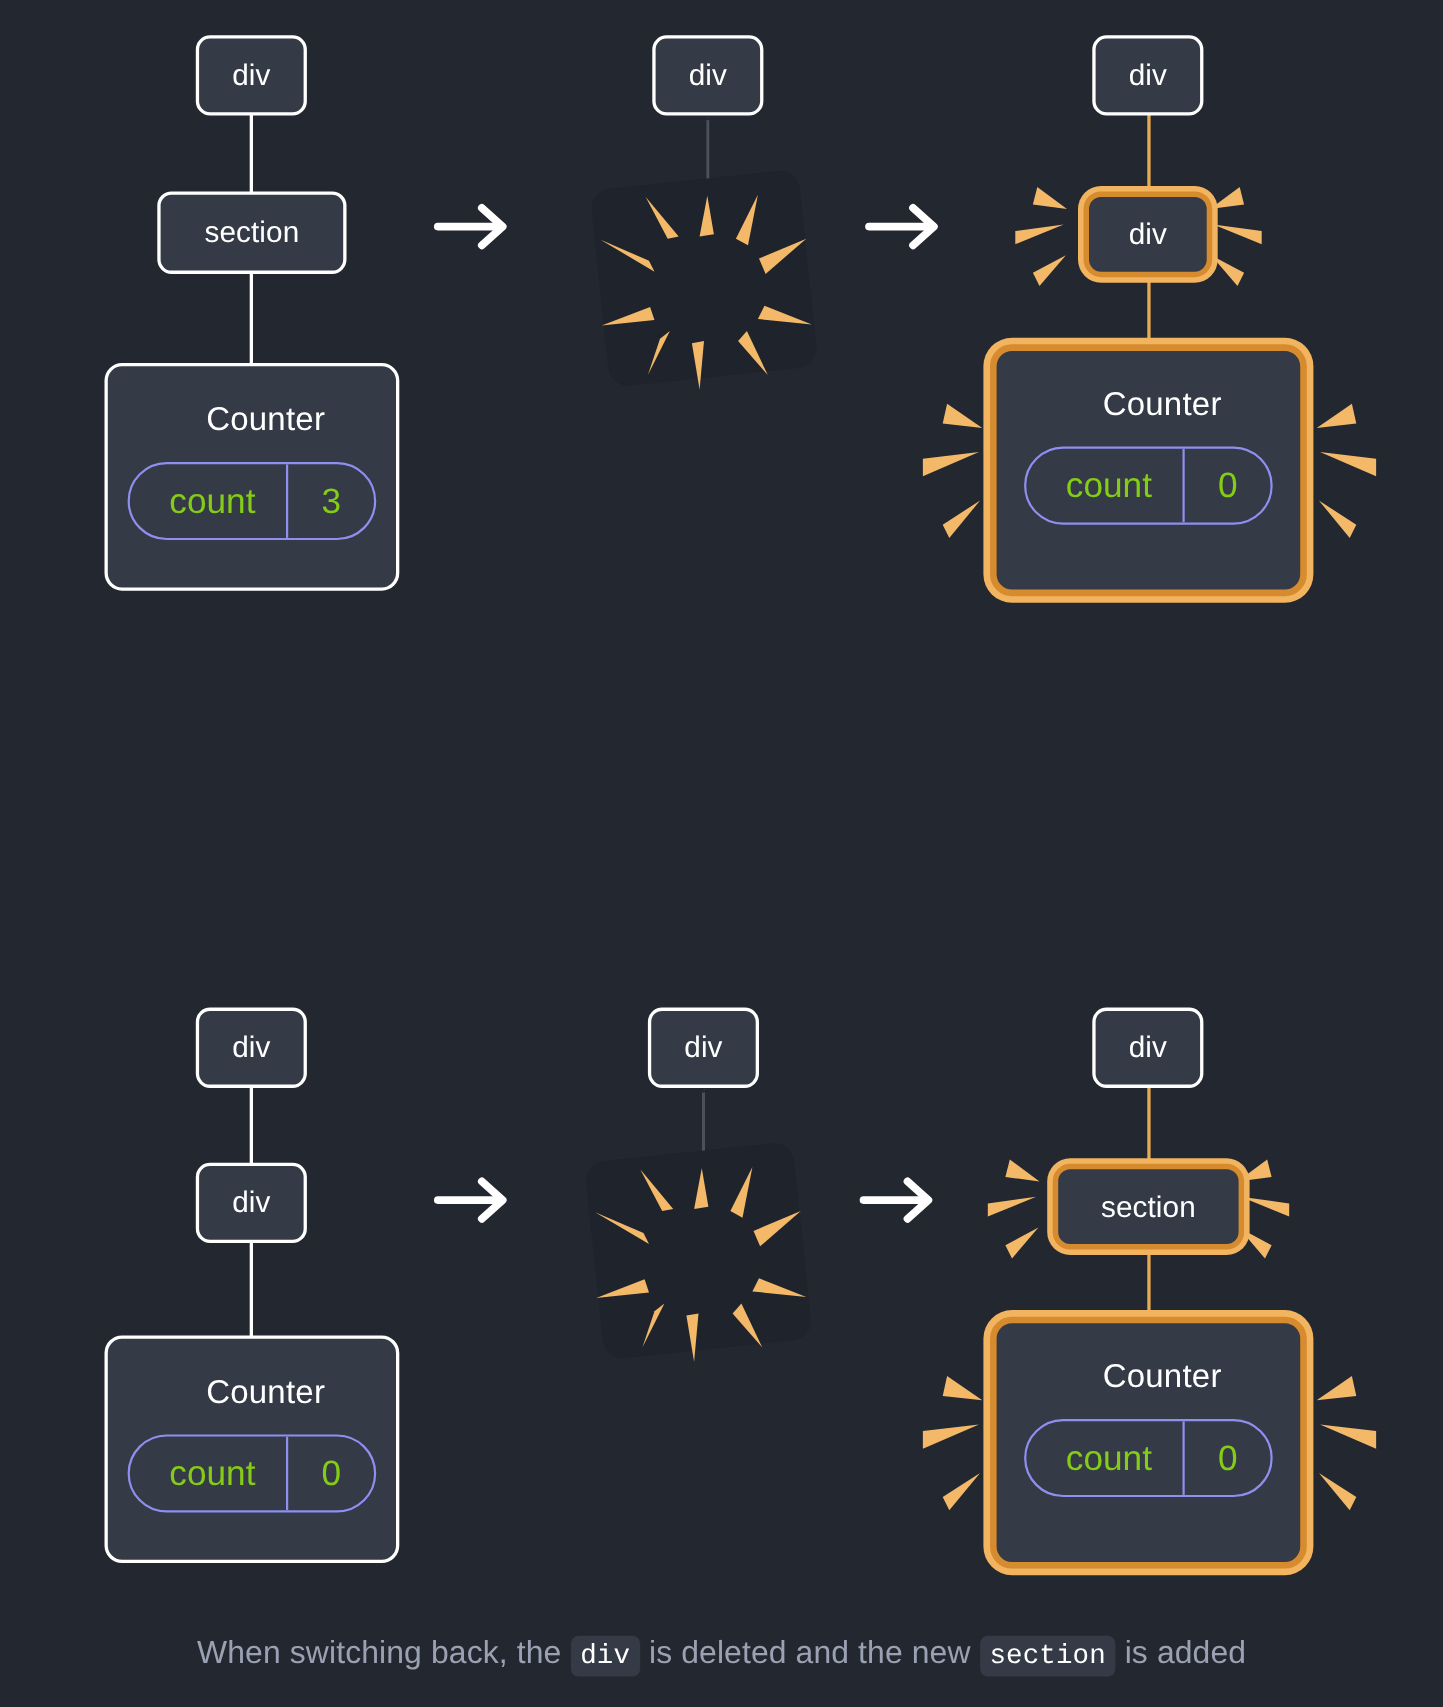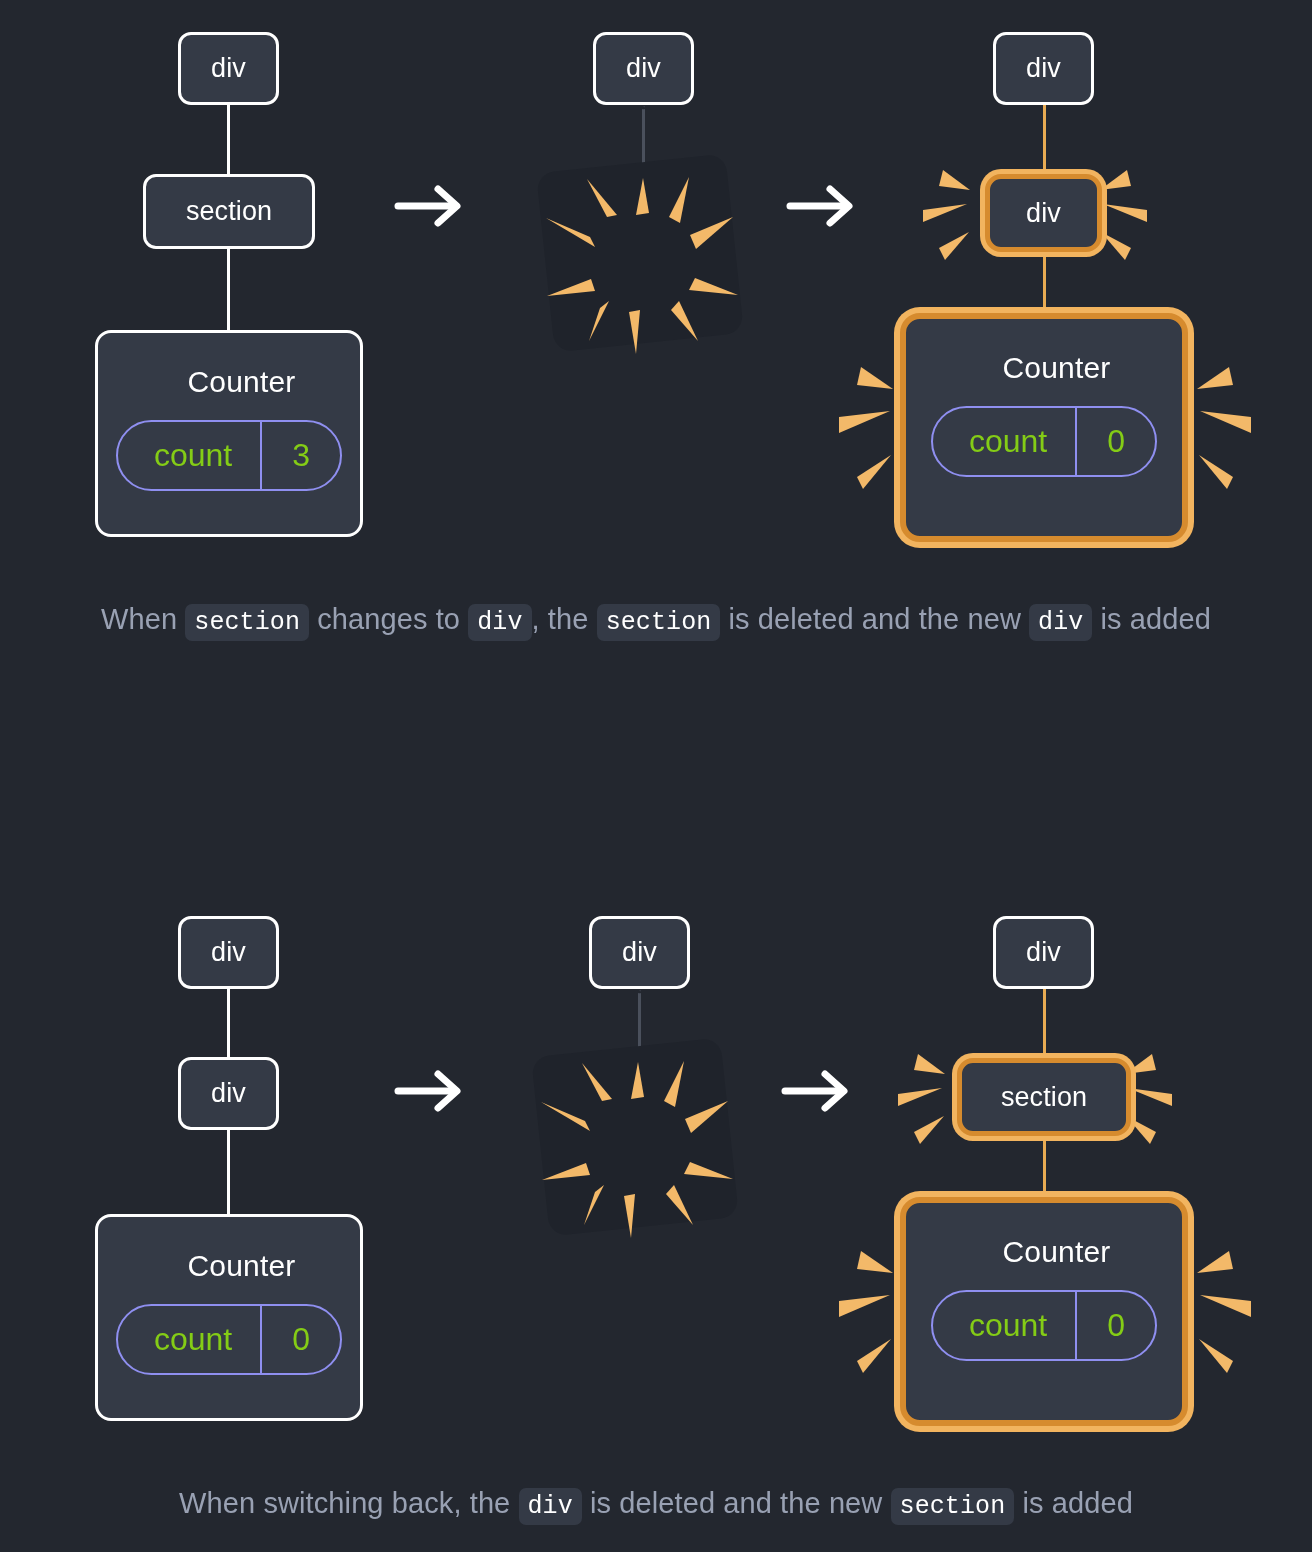--- a/index.html
+++ b/index.html
@@ -246,25 +246,20 @@
         <polygon points="36,12 68,34 32,30"></polygon>
         <polygon points="14,62 65,56 14,78"></polygon>
         <polygon points="32,122 66,100 38,134"></polygon>
         <polygon points="404,12 372,34 408,30"></polygon>
         <polygon points="426,62 375,56 426,78"></polygon>
         <polygon points="408,122 374,100 402,134"></polygon>
       </g>
     </svg>
   </div>
 
-  <div class="caption" style="left:40px; top:598px; width:1232px;">
-    <span>
-      <span>When </span><code>section</code><span> changes to </span><code>div</code><span>, the </span><code>section</code><span> is deleted and the new </span><code>div</code><span> is added</span>
-    </span>
-  </div>
 
   <div class="edge" style="left:227px; top:984px; height:80px;"></div>
   <div class="edge" style="left:227px; top:1126px; height:96px;"></div>
 
   <div class="node" style="left:178px; top:916px; width:101px; height:73px;">
     <span>div</span>
   </div>
 
   <div class="node" style="left:178px; top:1057px; width:101px; height:73px;">
     <span>div</span>

